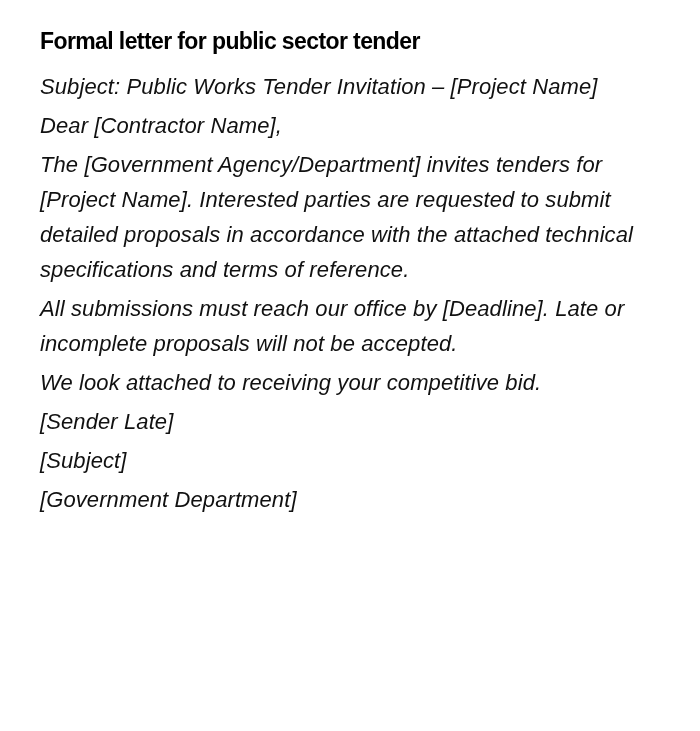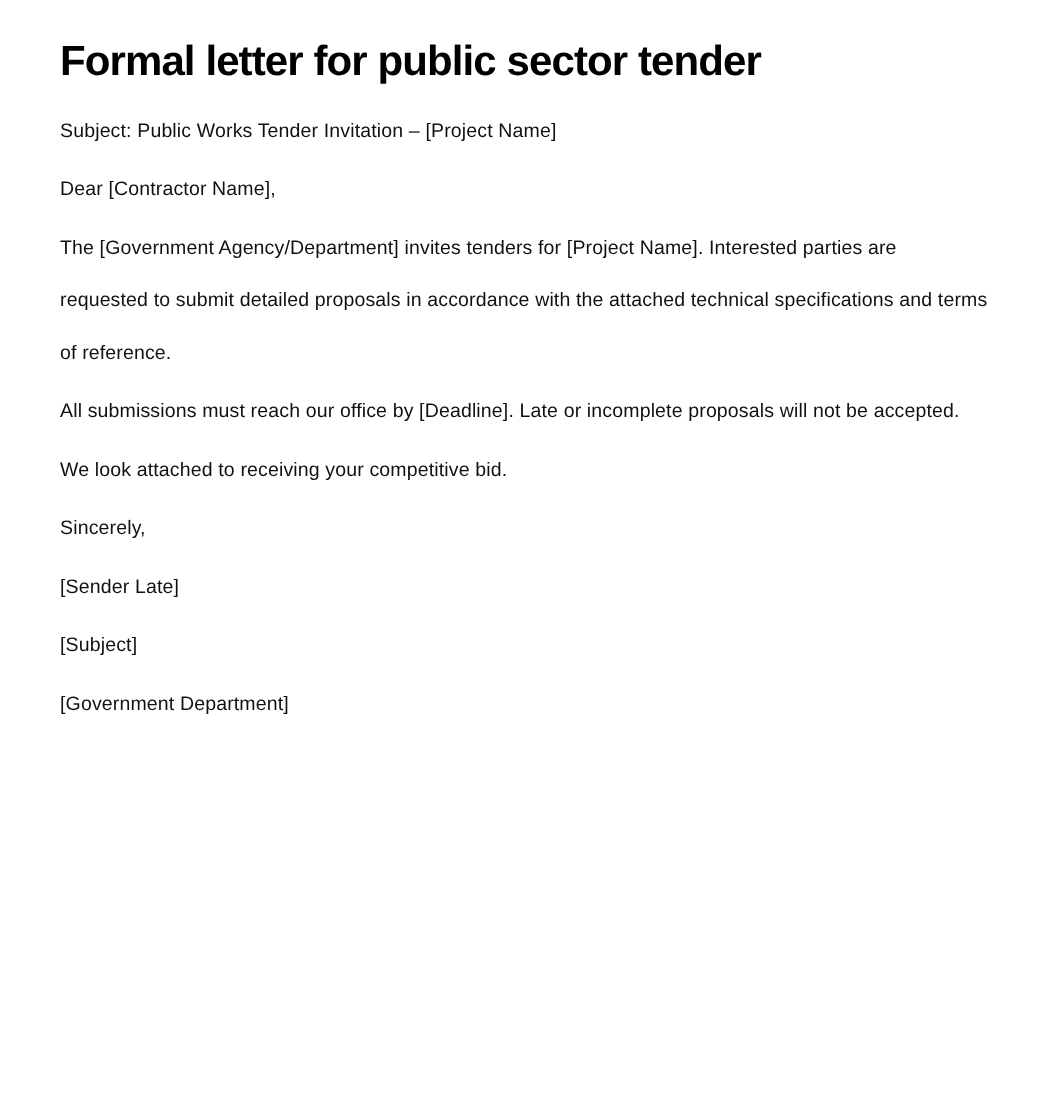--- a/index.html
+++ b/index.html
@@ -13,43 +13,43 @@
       overflow: hidden;
       font-family: "Liberation Sans", "DejaVu Sans", sans-serif;
       color: #111111;
     }
     .page {
       position: relative;
       padding: 26px 40px 0 40px;
       width: 620px;
     }
     .title {
-      font-size: 28px;
+      font-size: 23px;
       font-weight: bold;
       letter-spacing: -0.6px;
       margin: 0;
       line-height: 30px;
       color: #000000;
     }
     .para {
-      font-size: 13px;
+      font-size: 22px;
       line-height: 35px;
       margin: 0;
       letter-spacing: 0.1px;
+      font-style: italic;
     }
     .subject { margin-top: 13px; }
     .p-gap { margin-top: 4px; }
   </style>
 </head>
 <body>
 
 <div class="page">
   <h1 class="title">Formal letter for public sector tender</h1>
   <p class="para subject">Subject: Public Works Tender Invitation – [Project Name]</p>
   <p class="para p-gap">Dear [Contractor Name],</p>
   <p class="para p-gap">The [Government Agency/Department] invites tenders for [Project Name]. Interested parties are requested to submit detailed proposals in accordance with the attached technical specifications and terms of reference.</p>
   <p class="para p-gap">All submissions must reach our office by [Deadline]. Late or incomplete proposals will not be accepted.</p>
   <p class="para p-gap">We look attached to receiving your competitive bid.</p>
-  <p class="para p-gap">Sincerely,</p>
   <p class="para p-gap">[Sender Late]</p>
   <p class="para p-gap">[Subject]</p>
   <p class="para p-gap">[Government Department]</p>
 </div>
 
 </body></html>

